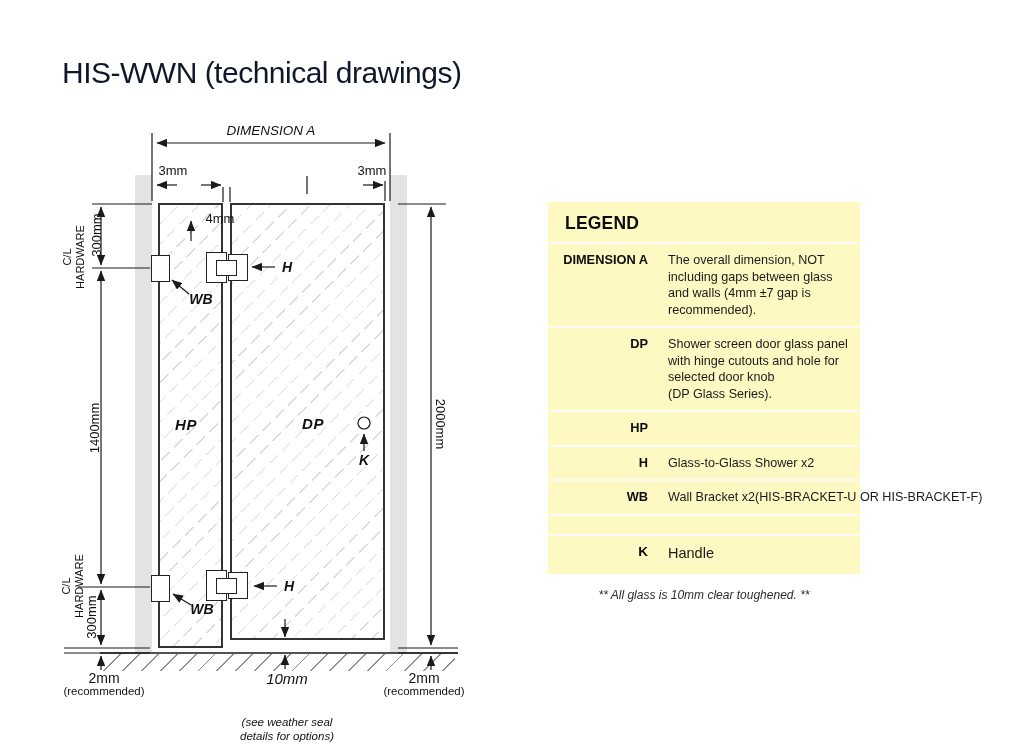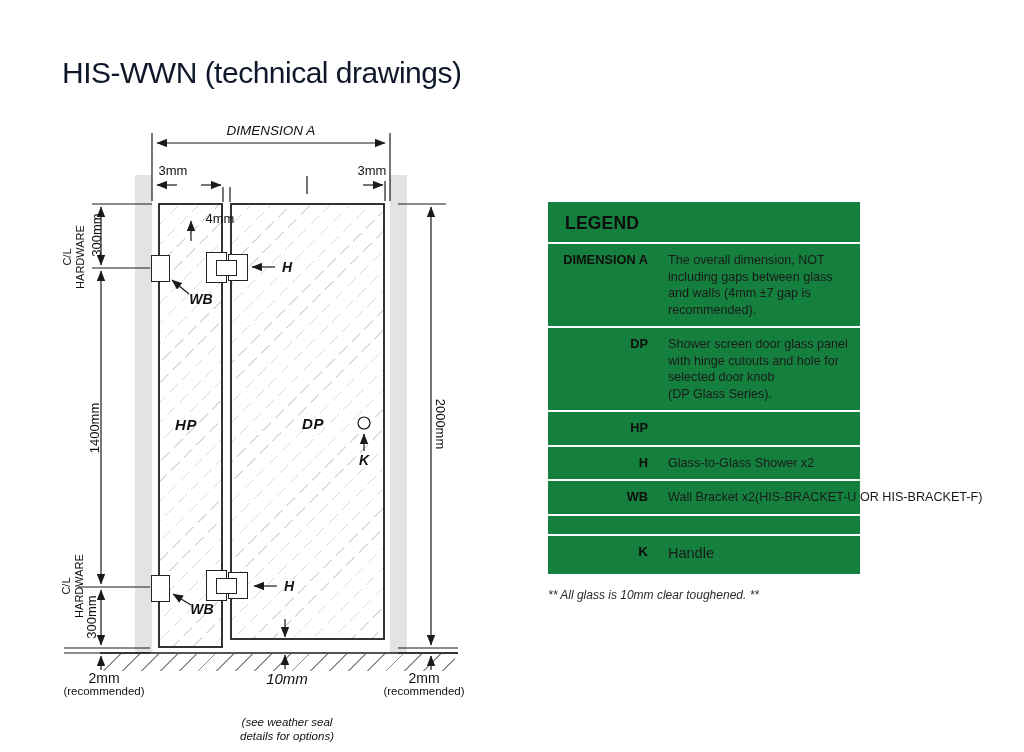--- a/index.html
+++ b/index.html
@@ -20,30 +20,30 @@
   
   .clabel{position:absolute;transform:translate(-50%,-50%);white-space:nowrap;font-size:13px;color:#111;z-index:6;}
   .it{font-style:italic;}
   .part{font-weight:bold;font-style:italic;font-size:14px;}
   .part-lg{font-weight:bold;font-style:italic;font-size:15px;letter-spacing:0.5px;}
   .tiny{font-size:11.5px;}
   .vlabel{position:absolute;display:flex;align-items:center;justify-content:center;
           font-size:13px;color:#111;z-index:6;text-align:center;}
   .svgo{position:absolute;left:0;top:0;z-index:3;pointer-events:none;}
   
-  #legend{left:548px;top:202px;width:312px;background:#15803d;z-index:2;}
+  #legend{left:548px;top:202px;width:312px;background:#fef9c3;z-index:2;}
   #legend .legend-title{font-size:17.5px;font-weight:bold;padding:11px 16px 8px 17px;letter-spacing:0.2px;color:#0d0d0d;}
   .legend-row{display:flex;border-top:2px solid #fafafa;padding:8px 0 8px 0;}
   .legend-row .term{width:100px;flex-shrink:0;text-align:right;font-weight:bold;font-size:12.8px;line-height:16.5px;color:#0d0d0d;}
   .legend-row .desc{margin-left:20px;font-size:12.6px;line-height:16.5px;white-space:pre-line;color:#1a1a1a;width:196px;}
   .legend-row .desc.nowrap{white-space:nowrap;width:auto;overflow:visible;}
   .legend-row .desc.big{font-size:14.5px;line-height:18px;}
   .legend-row.spacer{height:18px;padding:0;}
   .legend-row:last-child{padding-bottom:12px;}
-  #footnote{left:548px;top:588px;width:312px;text-align:left;font-size:12px;font-style:italic;color:#2b2b2b;z-index:2;}
+  #footnote{left:548px;top:588px;width:312px;text-align:center;font-size:12px;font-style:italic;color:#2b2b2b;z-index:2;}
 </style>
 </head>
 <body>
 
 <div id="root">
 
   <div class="abs" id="title">HIS-WWN (technical drawings)</div>
 
   <div class="abs wall" style="left:135px;top:175px;width:17px;height:478px;"></div>
   <div class="abs wall" style="left:390px;top:175px;width:17px;height:478px;"></div>

